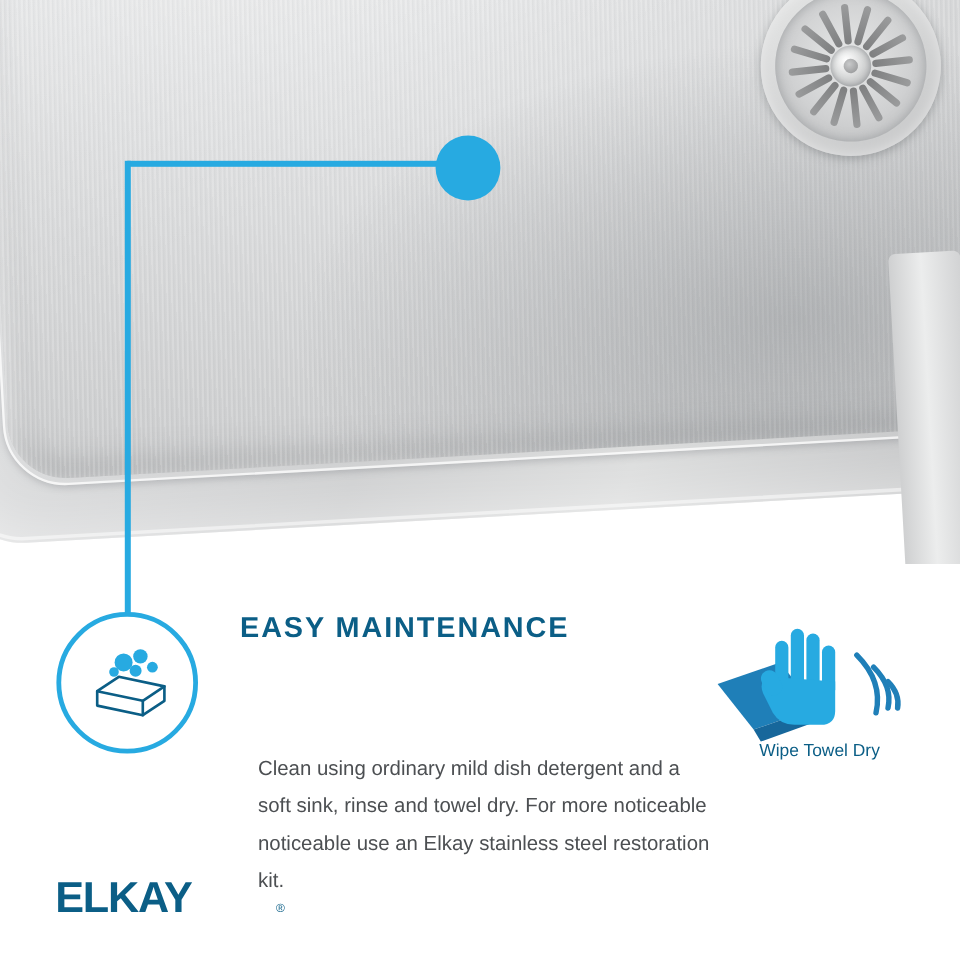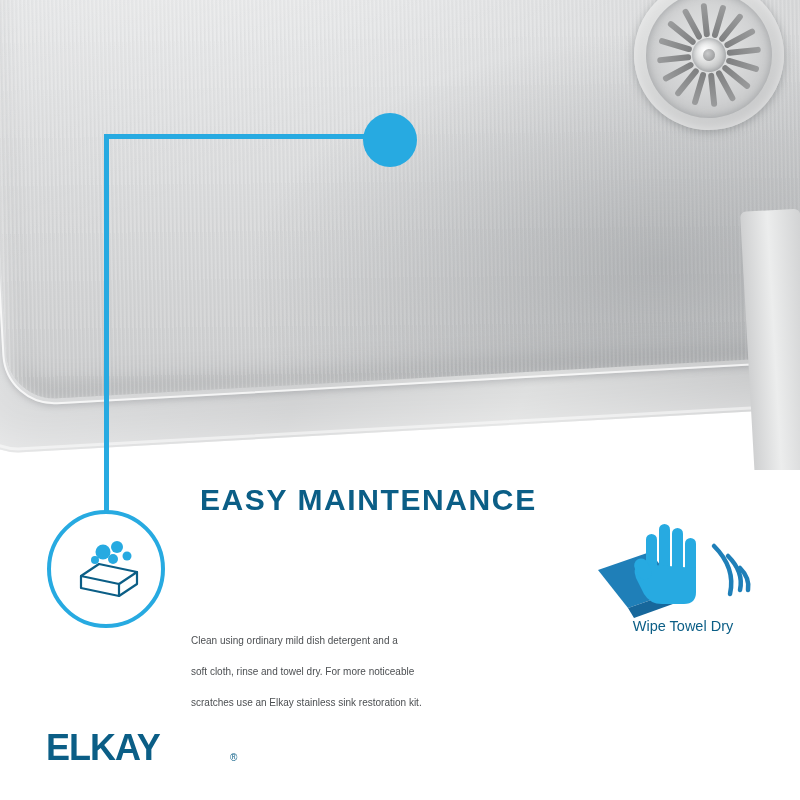--- a/index.html
+++ b/index.html
@@ -190,37 +190,37 @@
     border: 4px solid #27AAE1;
     background: #ffffff;
     box-sizing: border-box;
   }
   .icon-circle svg { display: block; }
 
   
   .headline {
     position: absolute;
     left: 200px;
-    top: 484px;
+    top: 508px;
     width: 420px;
     color: #0B5E86;
     font-weight: bold;
-    font-size: 30px;
+    font-size: 24px;
     line-height: 31px;
     letter-spacing: 1.6px;
     text-transform: uppercase;
   }
   .headline .line { display: block; }
   .body-copy {
     position: absolute;
-    left: 191px;
+    left: 215px;
     top: 625px;
     width: 400px;
     color: #4c4f52;
-    font-size: 10px;
+    font-size: 17px;
     line-height: 31px;
   }
   .body-copy .line { display: block; }
 
   
   .towel-wrap {
     position: absolute;
     left: 588px;
     top: 512px;
     width: 190px;
@@ -319,22 +319,22 @@
     </g>
   </svg>
 </div>
 
 <div class="headline">
   <span class="line">Easy Maintenance</span>
 </div>
 
 <div class="body-copy">
   <span class="line">Clean using ordinary mild dish detergent and a</span>
-  <span class="line">soft cloth, rinse and towel dry. For more noticeable</span>
-  <span class="line">scratches use an Elkay stainless sink restoration kit.</span>
+  <span class="line">soft sink, rinse and towel dry. For more noticeable</span>
+  <span class="line">noticeable use an Elkay stainless steel restoration kit.</span>
 </div>
 
 <div class="towel-wrap">
   <svg width="190" height="120" viewBox="0 0 190 120" aria-hidden="true">
 
     <path d="M10 58 L62 40 L92 78 L40 96 Z" fill="#1F7FB8"></path>
     <path d="M40 96 L92 78 L96 88 L46 106 Z" fill="#17679B"></path>
 
     <g fill="#27AAE1">
       <rect x="58" y="22" width="11" height="46" rx="5.5"></rect>

